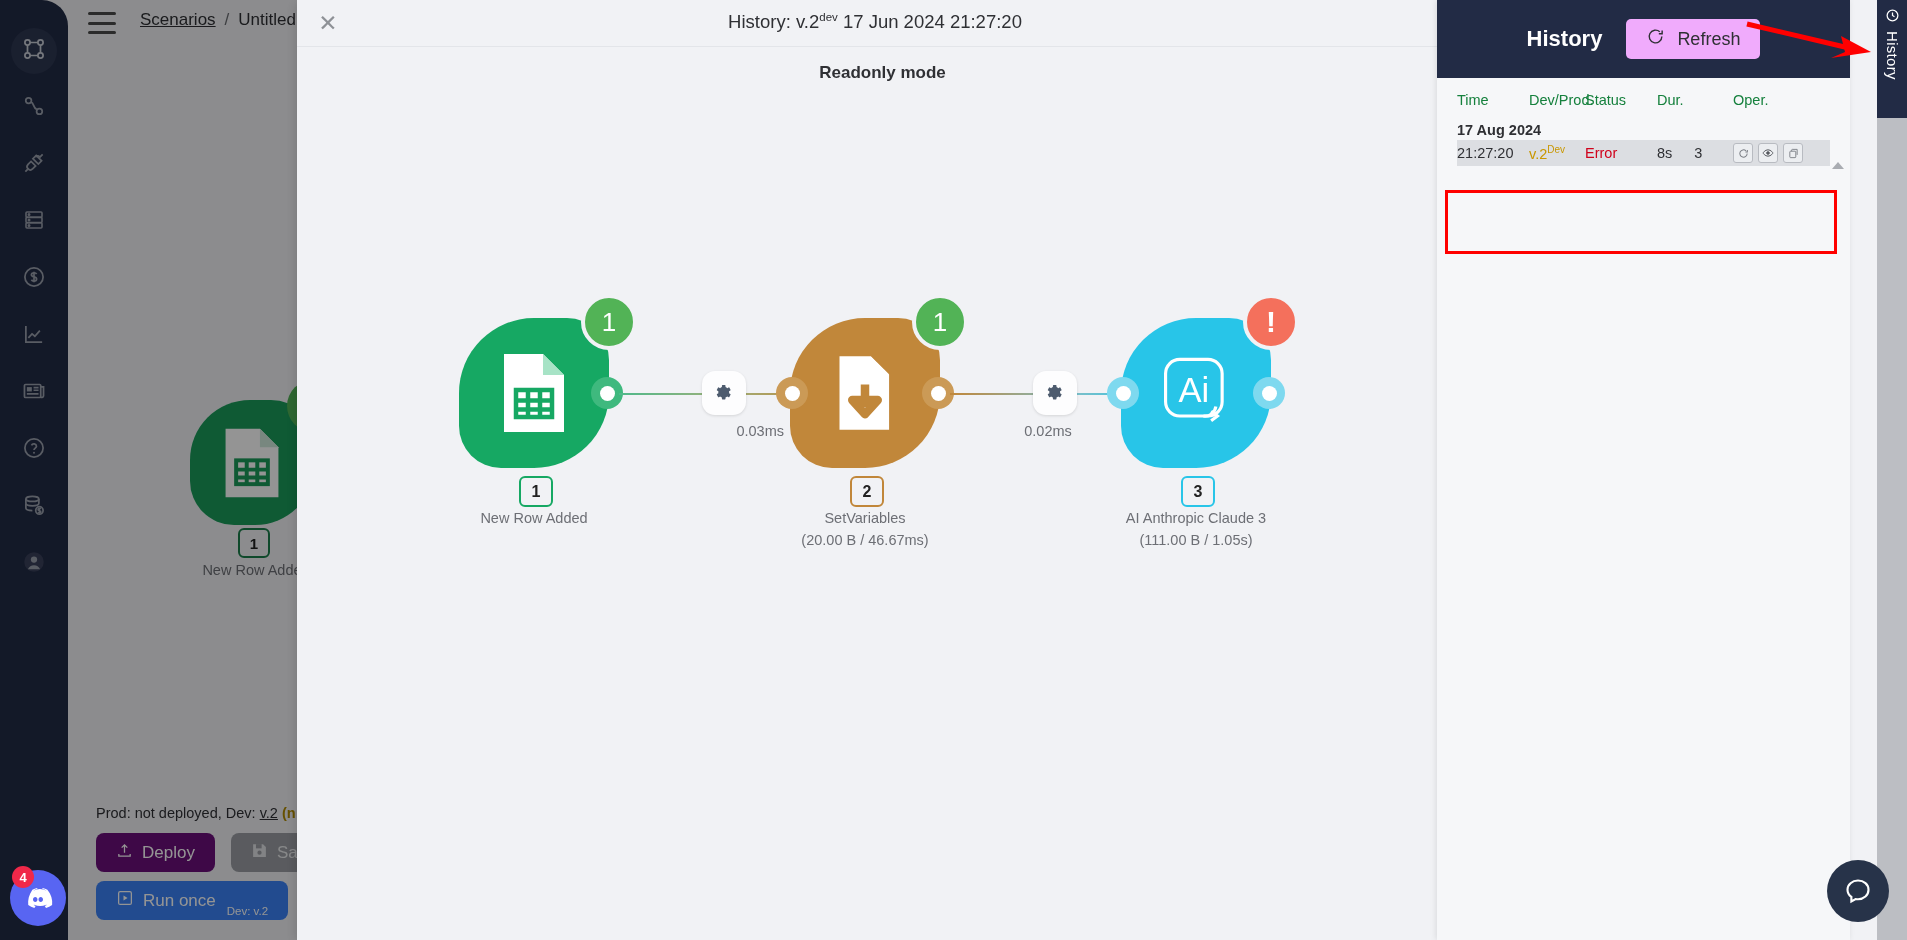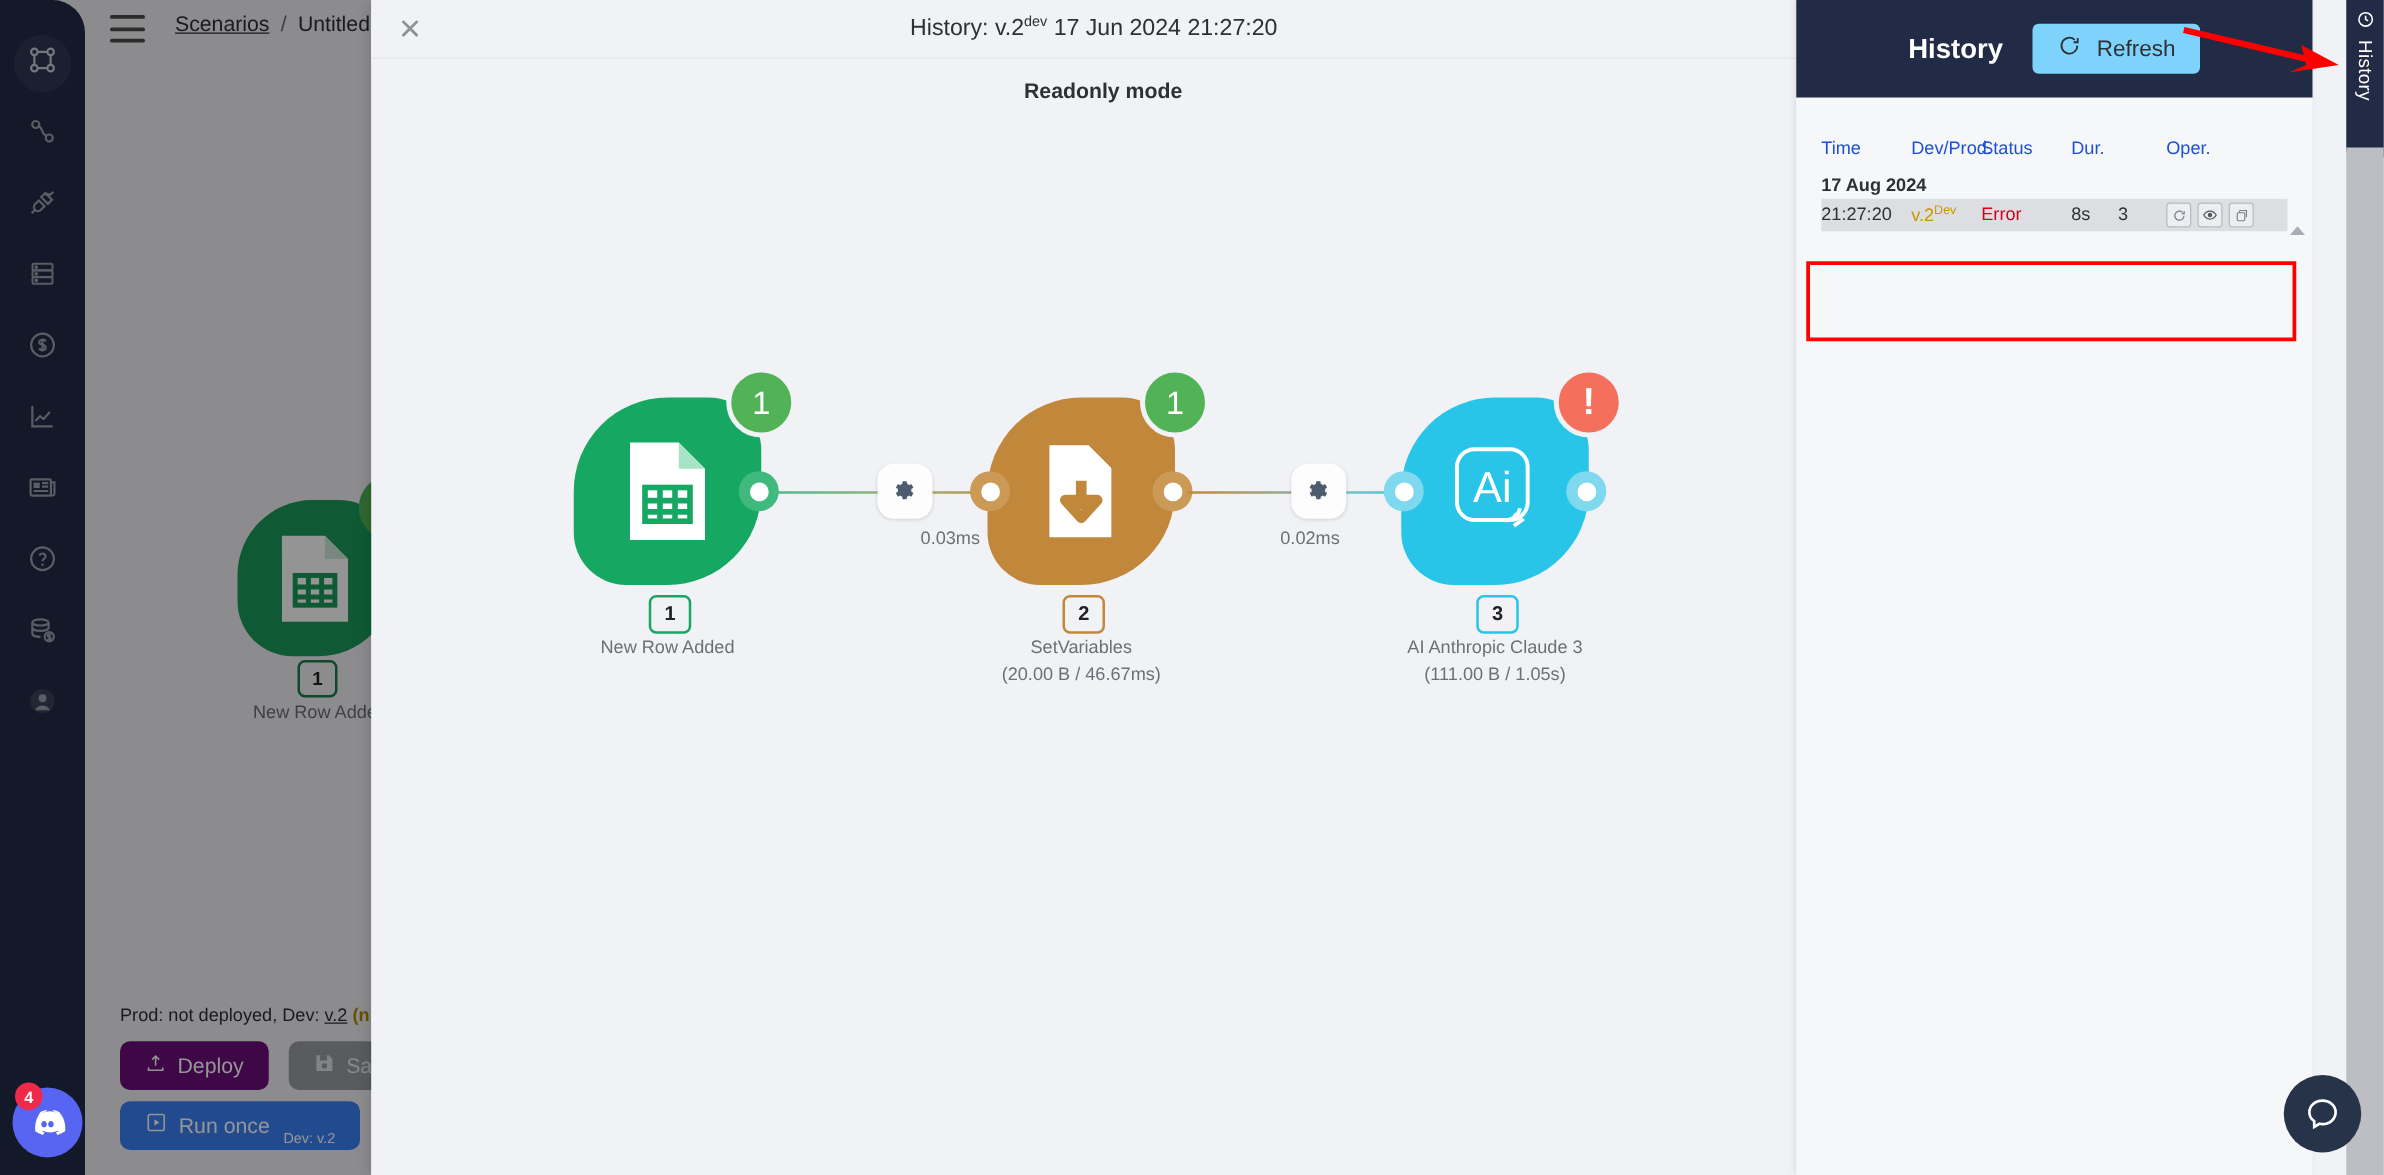--- a/index.html
+++ b/index.html
@@ -92,24 +92,24 @@
   .link{position:absolute;height:2px;top:50%;}
   .link-wrap{position:absolute;}
   .gear{position:absolute;width:44px;height:44px;border-radius:13px;background:#fdfdfe;box-shadow:0 1px 3px rgba(0,0,0,.12);
     display:flex;align-items:center;justify-content:center;}
   .link-time{position:absolute;width:120px;text-align:center;font-size:14.5px;color:#6d6f75;}
 
   
   #history-panel{position:absolute;right:57px;top:0;width:413px;height:940px;background:#f6f7f9;z-index:70;box-shadow:-1px 0 6px rgba(0,0,0,.10);}
   .hp-head{height:78px;background:#222b45;display:flex;align-items:center;justify-content:center;gap:24px;}
   .hp-title{color:#fff;font-size:22px;font-weight:bold;}
-  .hp-refresh{background:#7dd3fc;border:none;border-radius:5px;height:40px;padding:0 20px;display:flex;align-items:center;gap:12px;
+  .hp-refresh{background:#f0abfc;border:none;border-radius:5px;height:40px;padding:0 20px;display:flex;align-items:center;gap:12px;
     font-size:18px;color:#2f3034;cursor:pointer;}
   .hp-body{position:relative;padding:0;}
-  .hp-cols{display:flex;padding:14px 20px 10px 20px;font-size:14.5px;color:#1d4ed8;margin-top:19px;}
+  .hp-cols{display:flex;padding:14px 20px 10px 20px;font-size:14.5px;color:#15803d;}
   .c-time{width:72px;} .c-dp{width:56px;} .c-st{width:72px;} .c-dur{width:76px;} .c-op{width:70px;}
   .hl-box{position:absolute;left:8px;top:112px;width:392px;height:64px;border:3px solid #ff0000;box-sizing:border-box;}
   .hp-group{padding:0 20px;}
   .hp-date{font-size:14.5px;font-weight:bold;color:#2f3034;padding:4px 0 2px 0;}
   .hp-row{display:flex;align-items:center;background:#dcdee2;height:26px;font-size:14.5px;color:#2f3034;}
   .hp-row .v-dev{color:#c99700;}
   .hp-row .v-dev sup{font-size:10px;}
   .hp-row .v-err{color:#d0021b;}
   .hp-row .ops{display:flex;gap:5px;}
   .op-btn{width:18px;height:18px;border:1px solid #b8bbc1;border-radius:3px;background:#eceef1;

